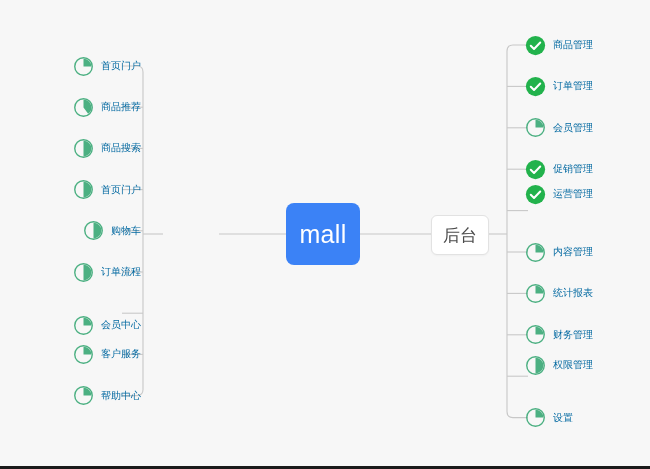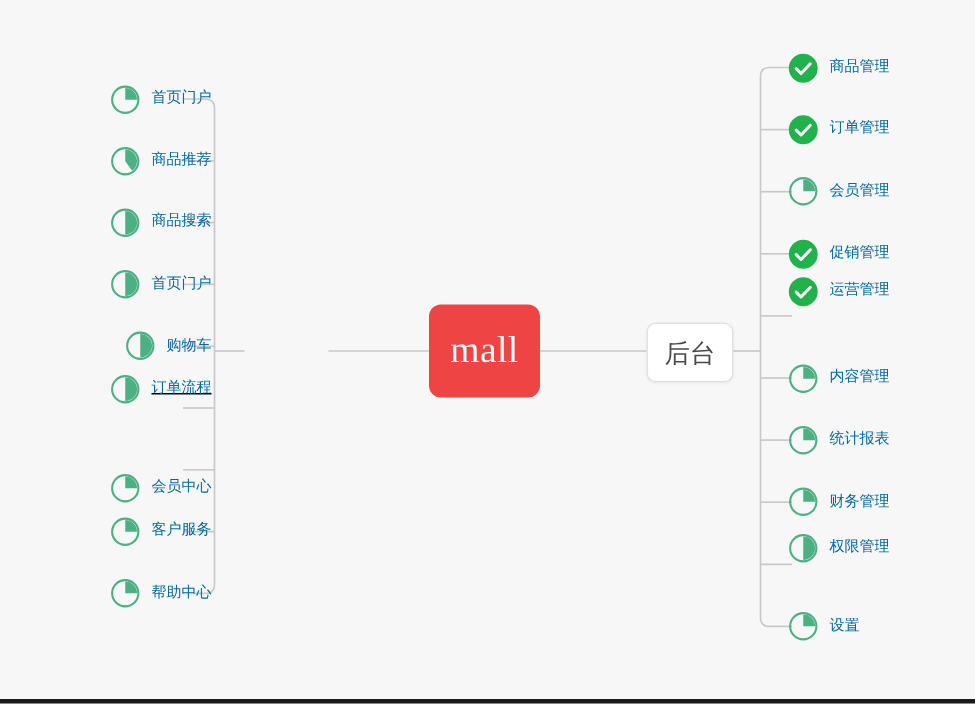--- a/index.html
+++ b/index.html
@@ -124,21 +124,21 @@
       <path d="M507,86.4 L528,86.4" fill="none" stroke="#c8c8c8" stroke-width="1.1"></path>
       <path d="M507,127.8 L528,127.8" fill="none" stroke="#c8c8c8" stroke-width="1.1"></path>
       <path d="M507,169.2 L528,169.2" fill="none" stroke="#c8c8c8" stroke-width="1.1"></path>
       <path d="M507,210.6 L528,210.6" fill="none" stroke="#c8c8c8" stroke-width="1.1"></path>
       <path d="M507,252 L528,252" fill="none" stroke="#c8c8c8" stroke-width="1.1"></path>
       <path d="M507,293.4 L528,293.4" fill="none" stroke="#c8c8c8" stroke-width="1.1"></path>
       <path d="M507,334.8 L528,334.8" fill="none" stroke="#c8c8c8" stroke-width="1.1"></path>
       <path d="M507,376.2 L528,376.2" fill="none" stroke="#c8c8c8" stroke-width="1.1"></path>
     </svg>
 
-  <div class="center-node" style="background: #ef4444; color: rgb(255, 255, 255); font-family: Liberation Serif, serif;">mall</div>
+  <div class="center-node" style="background: #3b82f6; color: rgb(255, 255, 255);">mall</div>
 
   <div class="branch-node" id="branch-back">后台</div>
 
   <div id="left-leaves">
       <div class="leaf left" style="top: 53px;">
         <svg viewBox="0 0 24 24" class="leaf-icon">
           <circle cx="12" cy="12" r="10" fill="none" stroke="#4cb082" stroke-width="1.6"></circle>
           <path d="M12,12 L12,3 A9,9 0 0,1 21.00,12.00 Z" fill="#4cb082"></path>
         </svg>
         <span class="leaf-label">首页门户</span>
@@ -164,21 +164,21 @@
         </svg>
         <span class="leaf-label">首页门户</span>
       </div>
       <div class="leaf left" style="top: 217.8px;">
         <svg viewBox="0 0 24 24" class="leaf-icon">
           <circle cx="12" cy="12" r="10" fill="none" stroke="#4cb082" stroke-width="1.6"></circle>
           <path d="M12,12 L12,3 A9,9 0 0,1 12.00,21.00 Z" fill="#4cb082"></path>
         </svg>
         <span class="leaf-label">购物车</span>
       </div>
-      <div class="leaf left" style="top: 246px; text-decoration: underline;">
+      <div class="leaf left" style="top: 259px;">
         <svg viewBox="0 0 24 24" class="leaf-icon">
           <circle cx="12" cy="12" r="10" fill="none" stroke="#4cb082" stroke-width="1.6"></circle>
           <path d="M12,12 L12,3 A9,9 0 0,1 12.00,21.00 Z" fill="#4cb082"></path>
         </svg>
         <span class="leaf-label">订单流程</span>
       </div>
       <div class="leaf left" style="top: 312px;">
         <svg viewBox="0 0 24 24" class="leaf-icon">
           <circle cx="12" cy="12" r="10" fill="none" stroke="#4cb082" stroke-width="1.6"></circle>
           <path d="M12,12 L12,3 A9,9 0 0,1 21.00,12.00 Z" fill="#4cb082"></path>

